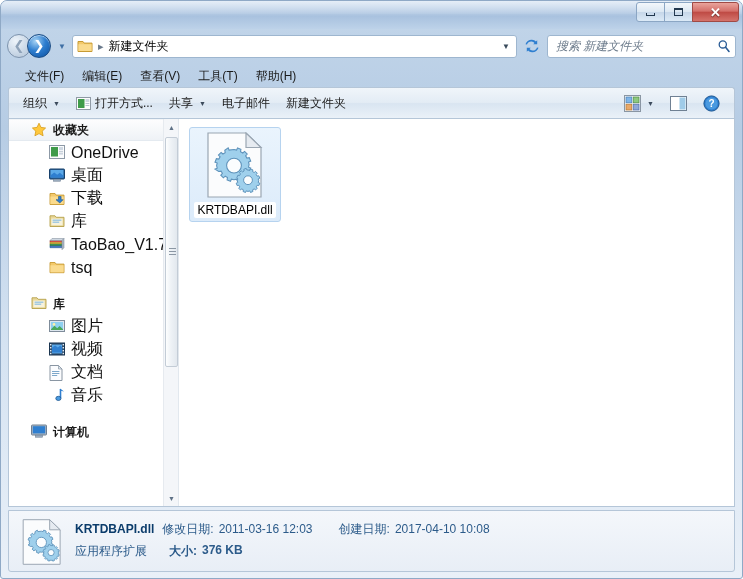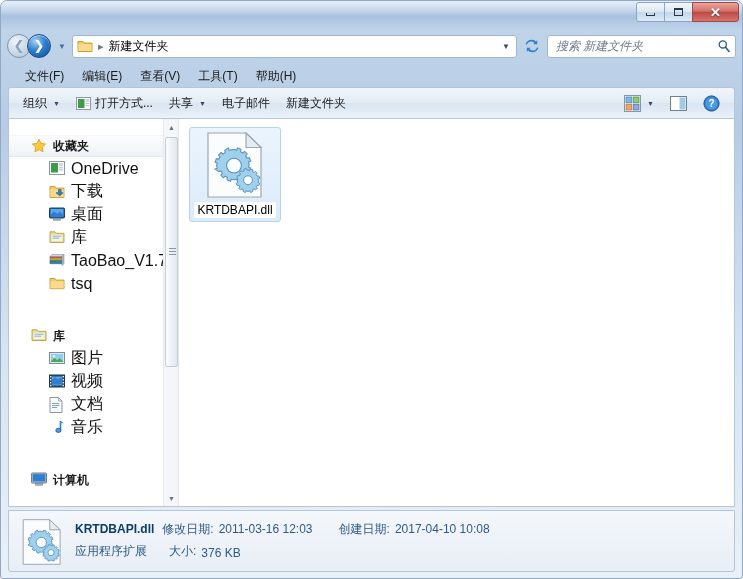--- a/index.html
+++ b/index.html
@@ -145,21 +145,21 @@
     width: 170px; min-width: 170px;
     background: #fff;
     position: relative;
     overflow: hidden;
     border-right: 1px solid #e2e8ee;
   }
   .sb-scroll-area { position: absolute; inset: 0 15px 0 0; overflow: hidden; }
   .sb-group-header {
     display: flex; align-items: center; gap: 6px;
     height: 22px; padding-left: 22px;
-    font-size: 12px; font-weight: bold; color: #1a1a1a; margin-top: 16px;
+    font-size: 12px; font-weight: bold; color: #1a1a1a;
   }
   .sb-group-header.highlight {
     background: linear-gradient(to bottom, #fdfdfe, #eef2f6);
     border-top: 1px solid #f2f5f8;
     border-bottom: 1px solid #e4eaf0;
   }
   .sb-item {
     display: flex; align-items: center; gap: 6px;
     height: 23px; padding-left: 40px;
     font-size: 16px; color: #111;
@@ -219,21 +219,21 @@
     gap: 10px;
   }
   .details-icon { width: 46px; height: 46px; flex: none; }
   .details-text { padding-top: 2px; }
   .det-row { display: flex; align-items: baseline; font-size: 12px; margin-bottom: 5px; }
   .det-name { color: #0b3c6b; font-weight: bold; margin-right: 8px; }
   .det-lbl { color: #2c5b8a; margin-right: 5px; }
   .det-val { color: #2c5b8a; }
   .det-col2 { margin-left: 26px; display: flex; align-items: baseline; }
   .det-type { color: #2c5b8a; width: 86px; }
-  .det-sizecol { display: flex; align-items: flex-end; margin-left: 8px; }
+  .det-sizecol { display: flex; align-items: flex-start; margin-left: 8px; font-weight: bold; }
 
   .icon-svg { display: block; }
 </style>
 </head>
 <body>
 
 <div class="window">
 
   <div class="titlebar">
     <div class="titlebar-gloss"></div>
@@ -378,39 +378,39 @@
               <rect x="10" y="2" width="4" height="3.2" fill="#cfd8e2"></rect>
               <rect x="10" y="6.2" width="4" height="1.1" fill="#b9c4d0"></rect>
               <rect x="10" y="8.3" width="4" height="1.1" fill="#b9c4d0"></rect>
             </svg>
           </span>
           <span>OneDrive</span>
         </div>
 
         <div class="sb-item">
           <span class="sb-ico">
+            <svg class="icon-svg" width="16" height="14" viewBox="0 0 16 14">
+              <rect x="0.5" y="1" width="15" height="10" rx="0.8" fill="#2a5f94" stroke="#17406b"></rect>
+              <rect x="1.6" y="2" width="12.8" height="7.4" fill="#5ba9e8"></rect>
+              <path d="M1.6 7.2l3.6-2.6 3 2.2 2.6-2 3.6 3v1.6H1.6z" fill="#2f7fd0"></path>
+              <rect x="4.5" y="11.2" width="7" height="2" fill="#9fb0c2" stroke="#6f8093" stroke-width="0.6"></rect>
+            </svg>
+          </span>
+          <span>桌面</span>
+        </div>
+
+        <div class="sb-item">
+          <span class="sb-ico">
             <svg class="icon-svg" width="16" height="15" viewBox="0 0 16 15">
               <path d="M1 2.5h5l1.2 1.6H15v9.4H1z" fill="#f3c96b" stroke="#c79a33" stroke-width="0.9"></path>
               <path d="M1.4 5.4h13.2v7.6H1.4z" fill="#fadb8e"></path>
               <path d="M9.5 5.5h2.6v3.2h2L10.8 12 7 8.7h2.5z" fill="#2f7fd0" stroke="#1b5691" stroke-width="0.6"></path>
             </svg>
           </span>
           <span>下载</span>
-        </div>
-
-        <div class="sb-item">
-          <span class="sb-ico">
-            <svg class="icon-svg" width="16" height="14" viewBox="0 0 16 14">
-              <rect x="0.5" y="1" width="15" height="10" rx="0.8" fill="#2a5f94" stroke="#17406b"></rect>
-              <rect x="1.6" y="2" width="12.8" height="7.4" fill="#5ba9e8"></rect>
-              <path d="M1.6 7.2l3.6-2.6 3 2.2 2.6-2 3.6 3v1.6H1.6z" fill="#2f7fd0"></path>
-              <rect x="4.5" y="11.2" width="7" height="2" fill="#9fb0c2" stroke="#6f8093" stroke-width="0.6"></rect>
-            </svg>
-          </span>
-          <span>桌面</span>
         </div>
 
         <div class="sb-item">
           <span class="sb-ico">
             <svg class="icon-svg" width="16" height="14" viewBox="0 0 16 14">
               <path d="M1 1.8h5l1.2 1.5H15v9.2H1z" fill="#e9d89a" stroke="#b5a049" stroke-width="0.9"></path>
               <rect x="2.4" y="4.6" width="11.2" height="6.6" fill="#f7f2dc"></rect>
               <rect x="3.6" y="5.6" width="8.8" height="1.2" fill="#8fc0e2"></rect>
               <rect x="3.6" y="7.6" width="6.6" height="1.2" fill="#8fc0e2"></rect>
             </svg>

